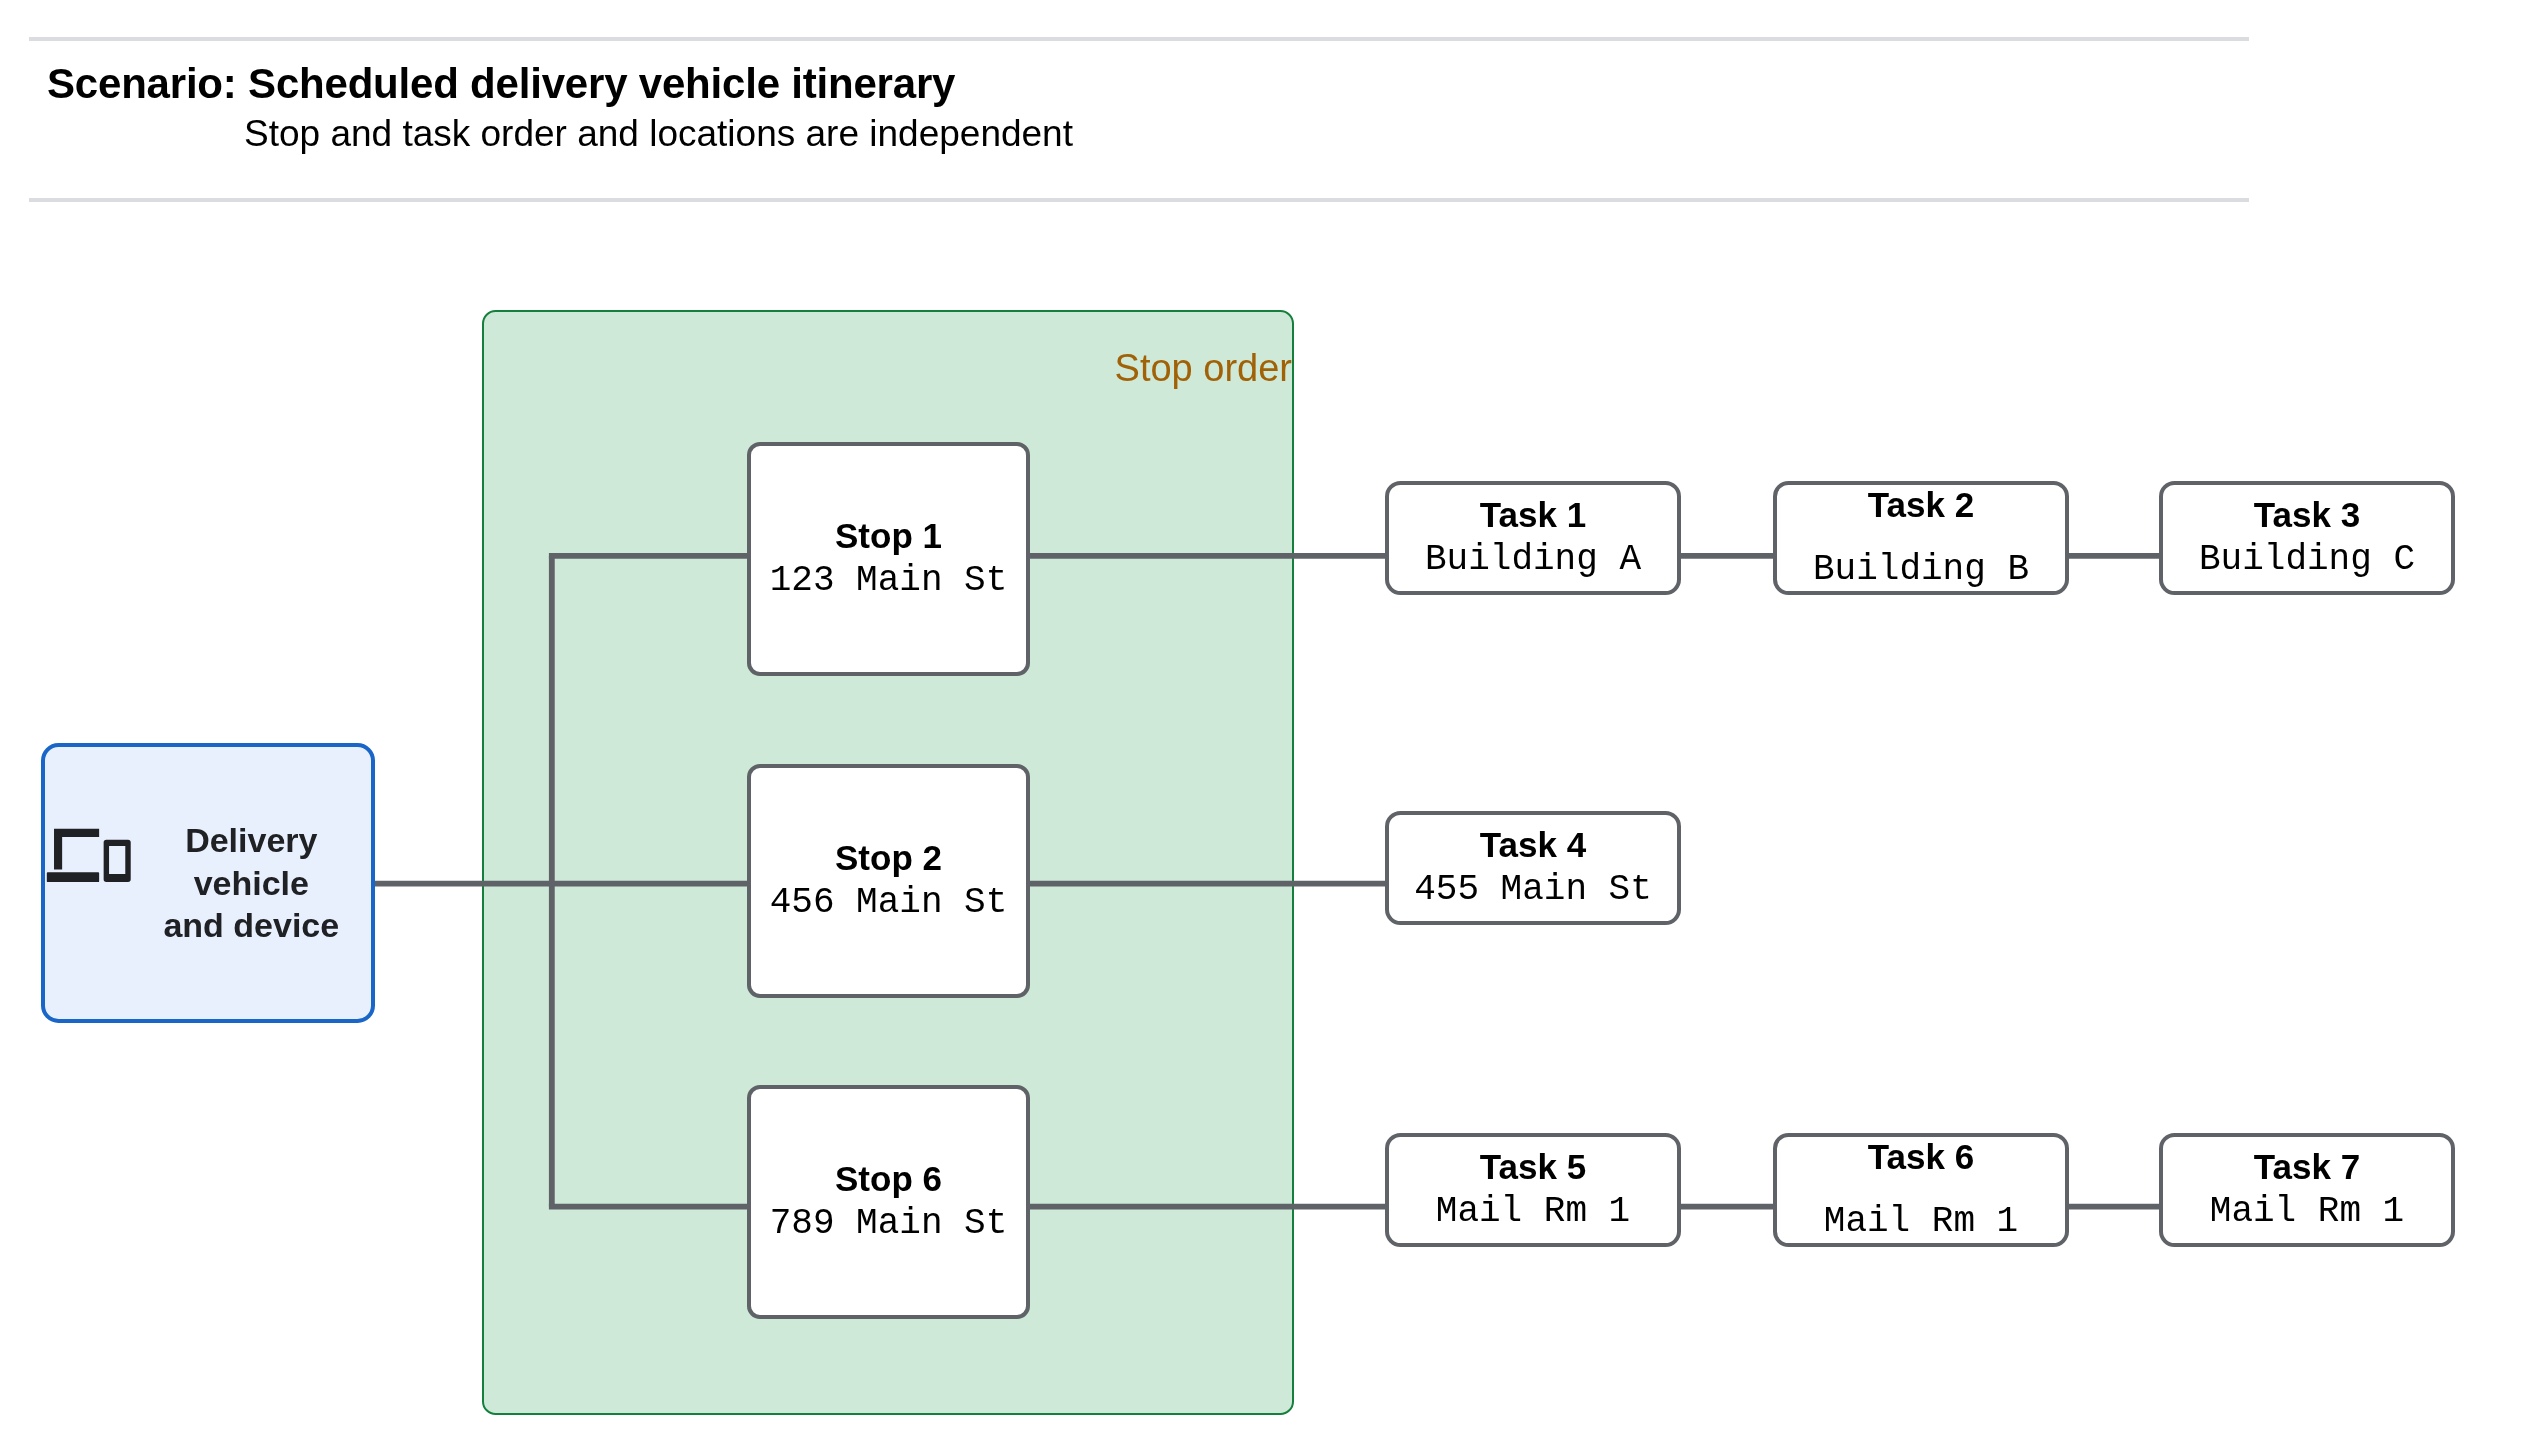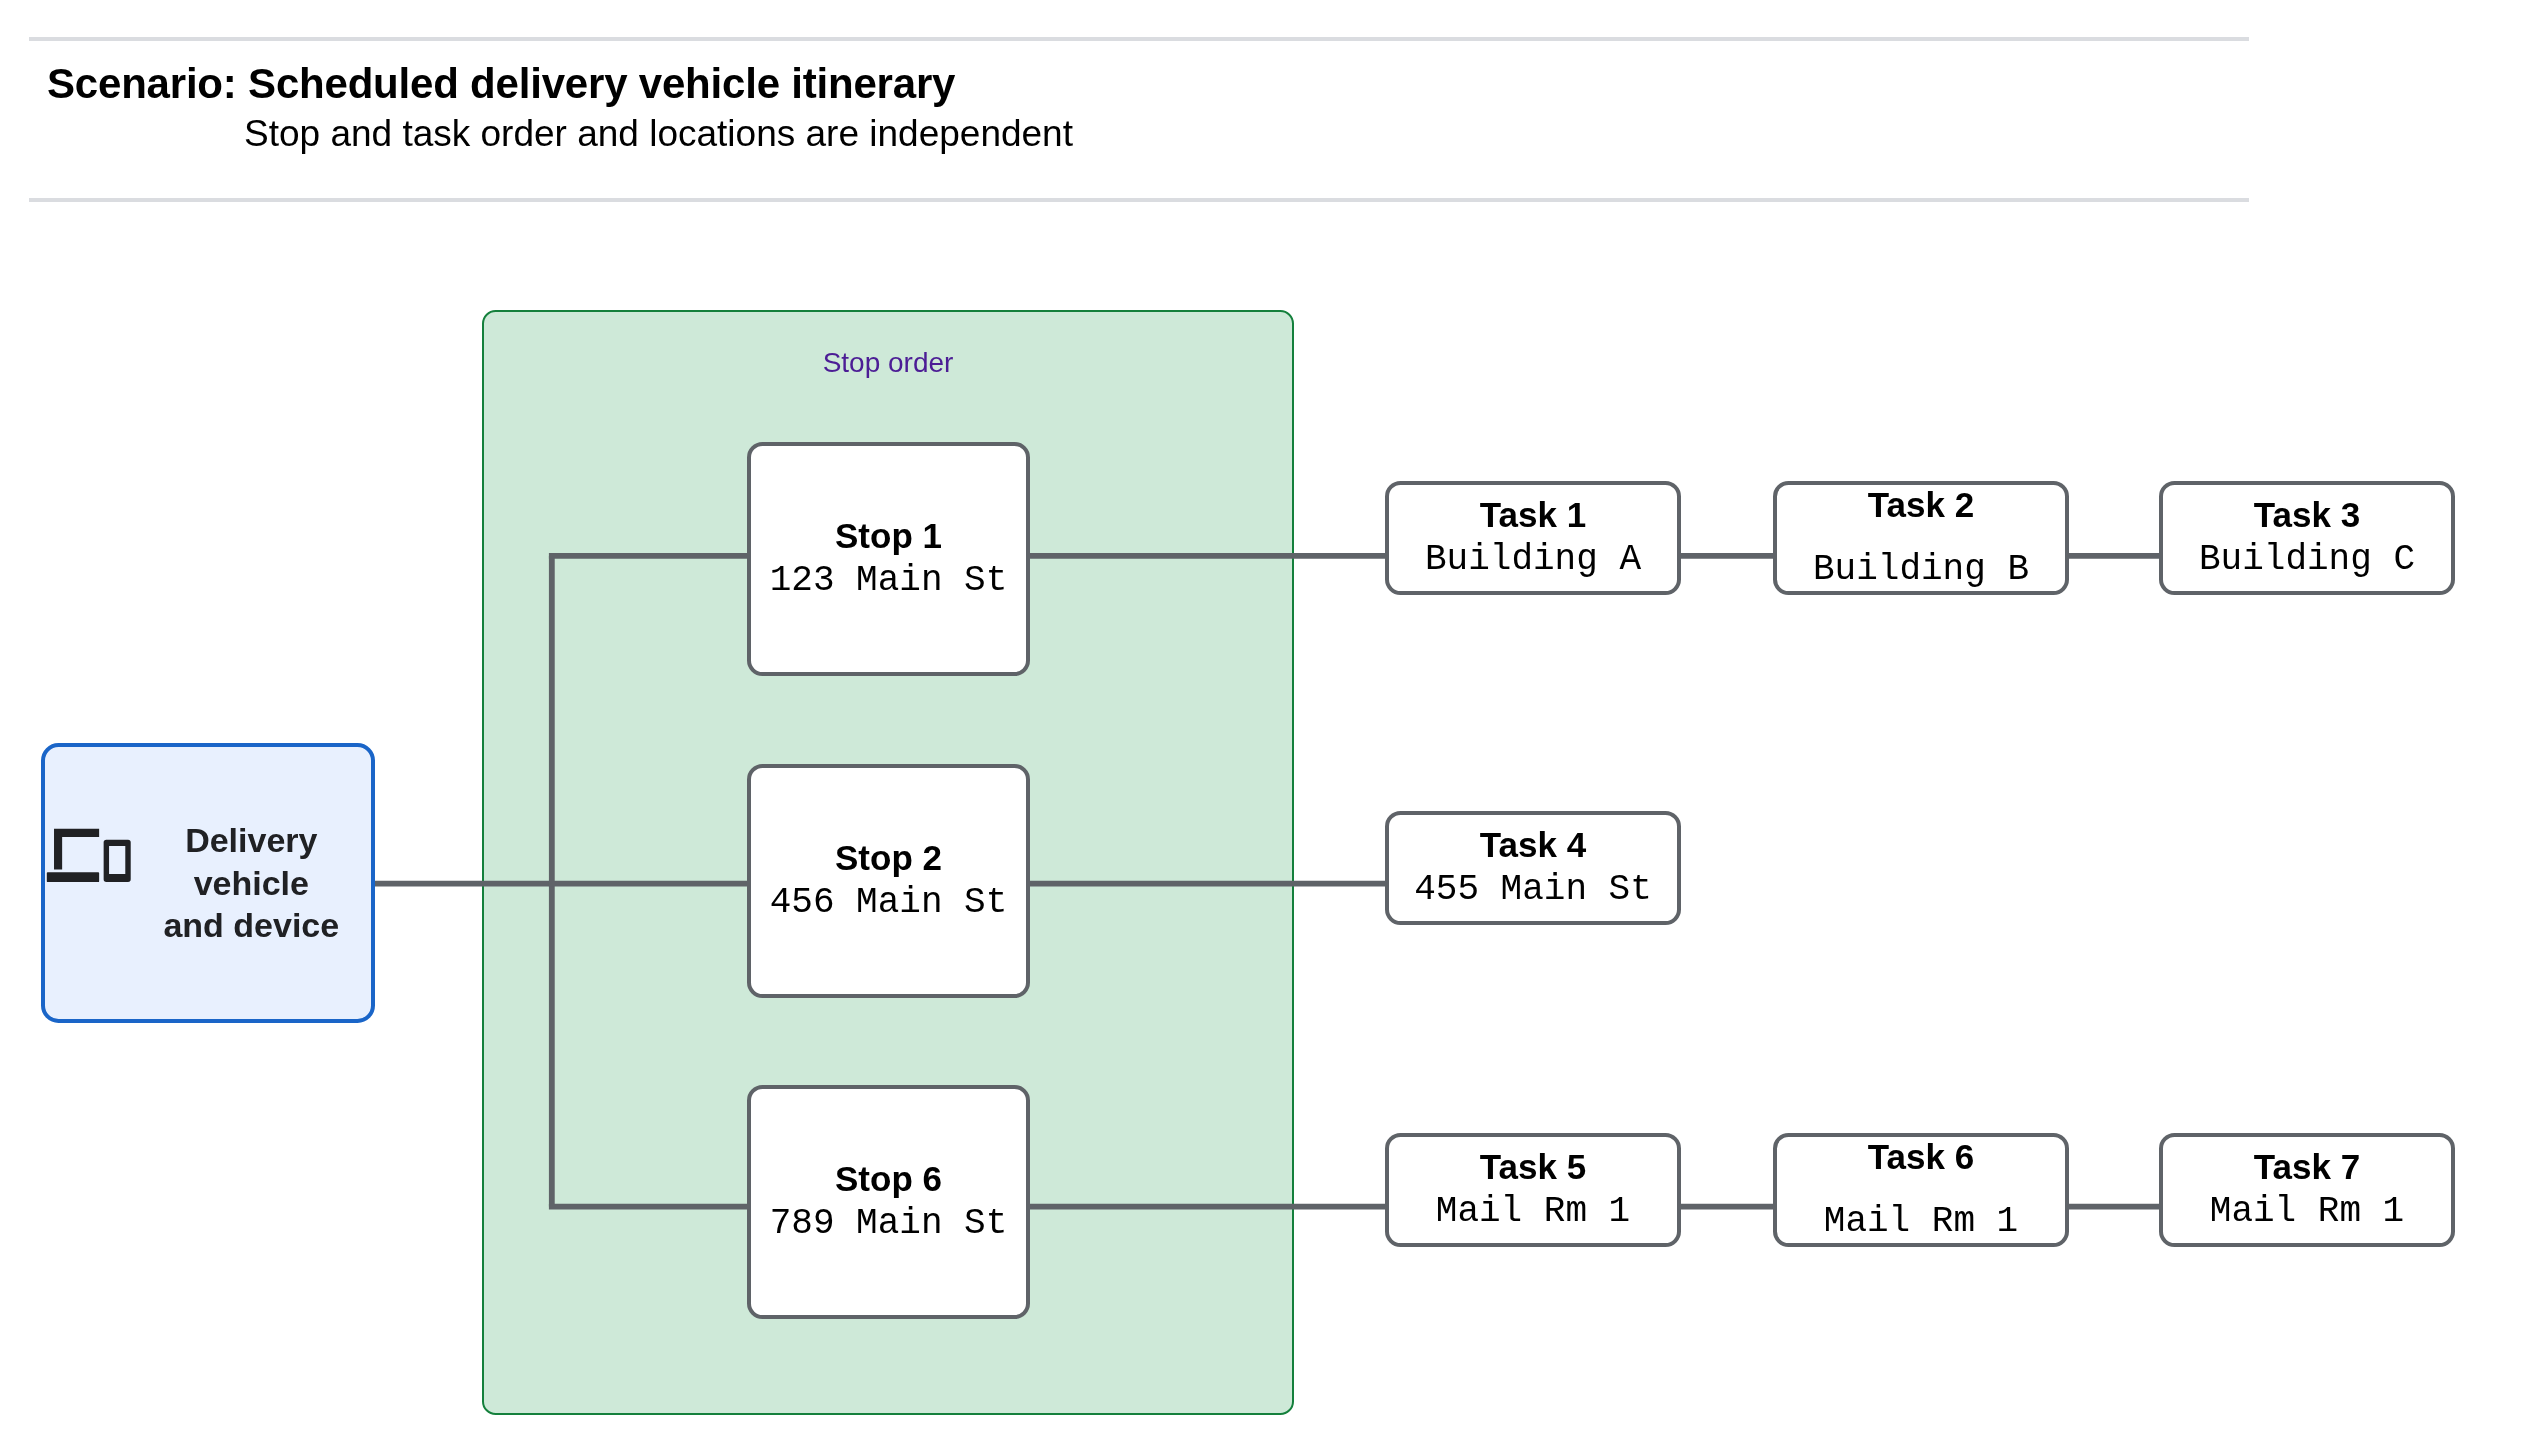--- a/index.html
+++ b/index.html
@@ -71,24 +71,24 @@
     width: 1173px;
     height: 1105px;
     background: #fdeec2;
     border: 2.9px solid #f29900;
   }
   .panel-title {
     position: absolute;
     top: 35px;
     left: 0;
     width: 100%;
-    text-align: center;
-    font-size: 28px;
+    text-align: right;
+    font-size: 38px;
     font-weight: 400;
-    color: #4c1d95;
+    color: #a16207;
   }
 
   
   #wires {
     position: absolute;
     left: 0;
     top: 0;
     width: 2538px;
     height: 1452px;
     pointer-events: none;
@@ -115,21 +115,21 @@
   }
   .node .n-sub {
     font-size: 36px;
     font-weight: 400;
     color: #000000;
     margin-top: 3.9px;
     font-family: Liberation Mono, monospace;
   }
 
   
-  .stop-node { width: 283px; height: 234px; left: 747px; }
+  .stop-node { width: 283px; height: 234px; left: 747px; border-radius: 13px; }
   #stop-1 { top: 442px; }
   #stop-2 { top: 764px; }
   #stop-3 { top: 1085px; }
 
   
   .task-node { width: 296px; height: 114px; }
   .task-row-a { top: 481px; }
   .task-row-b { top: 811px; }
   .task-row-c { top: 1133px; }
   .task-col-1 { left: 1385px; }

